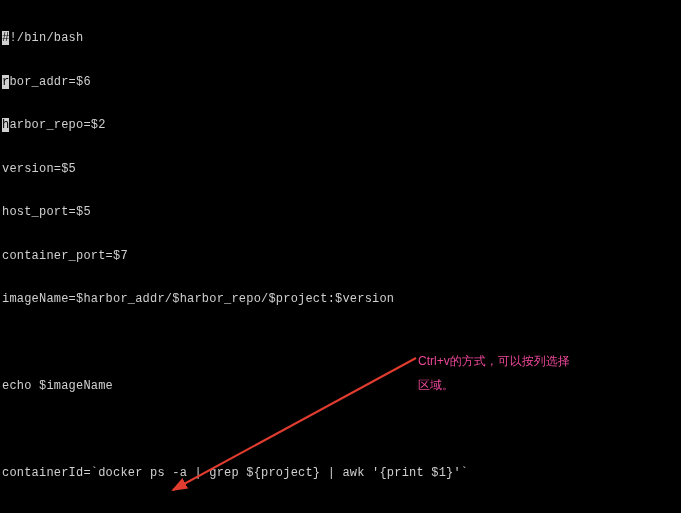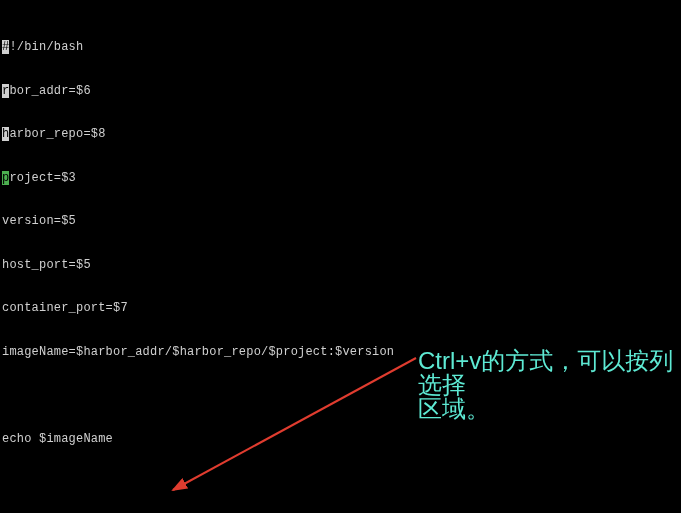--- a/index.html
+++ b/index.html
@@ -10,21 +10,21 @@
     font-size: 12px;
     color: #d0d0d0;
     width: 681px;
     height: 513px;
     overflow: hidden;
     position: relative;
   }
   .editor {
     position: absolute;
     top: 0; left: 0; right: 0; bottom: 0;
-    padding: 11px 0 0 2px;
+    padding: 2px 0 0 2px;
     white-space: pre;
     line-height: 14.5px;
     letter-spacing: 0.2px;
   }
   .line {
     display: block;
     position: relative;
     height: 14.5px;
   }
   .visual-block-selected {
@@ -37,36 +37,35 @@
   }
   .arrow-layer {
     position: absolute;
     top: 0; left: 0;
     width: 681px;
     height: 513px;
     pointer-events: none;
   }
   .annotation {
     position: absolute;
-    color: #5eead4;
+    color: #ec4899;
     font-family: "Microsoft YaHei", "PingFang SC", sans-serif;
-    font-size: 24px;
+    font-size: 12px;
     font-weight: normal;
     line-height: 24px;
     pointer-events: none;
   }
 </style>
 </head>
 <body>
 
 <div class="editor">
   <span class="line"><span class="visual-block-selected">#</span><span>!/bin/bash</span></span>
   <span class="line"><span class="visual-block-selected">r</span><span>bor_addr=$6</span></span>
-  <span class="line"><span class="visual-block-selected">h</span><span>arbor_repo=$8</span></span>
-  <span class="line"><span class="cursor">p</span><span>roject=$3</span></span>
+  <span class="line"><span class="visual-block-selected">h</span><span>arbor_repo=$2</span></span>
   <span class="line">version=$5</span>
   <span class="line">host_port=$5</span>
   <span class="line">container_port=$7</span>
   <span class="line">imageName=$harbor_addr/$harbor_repo/$project:$version</span>
   <span class="line"></span>
   <span class="line">echo $imageName</span>
   <span class="line"></span>
   <span class="line">containerId=`docker ps -a | grep ${project} | awk '{print $1}'`</span>
   
   

